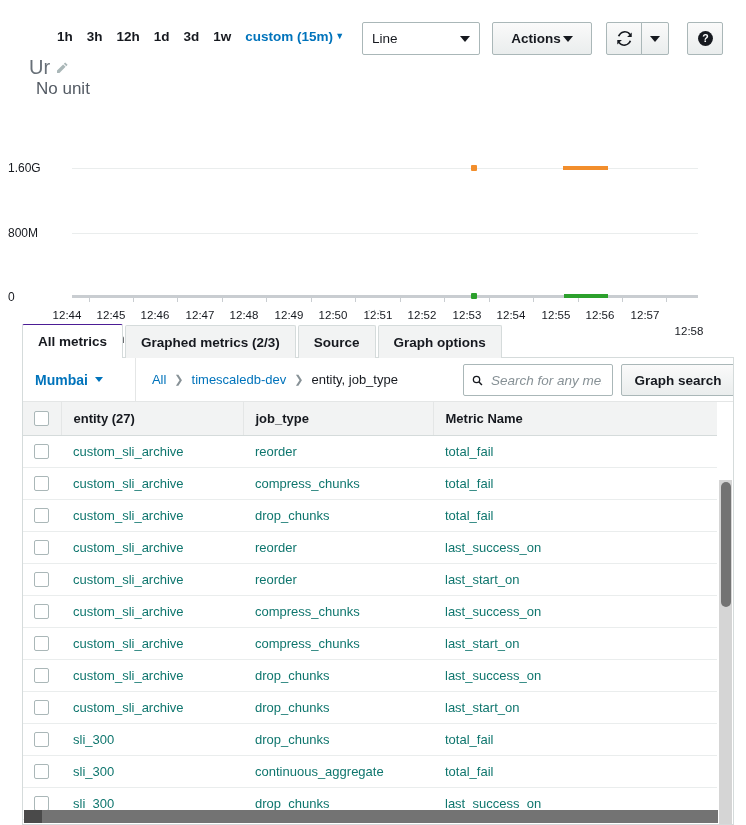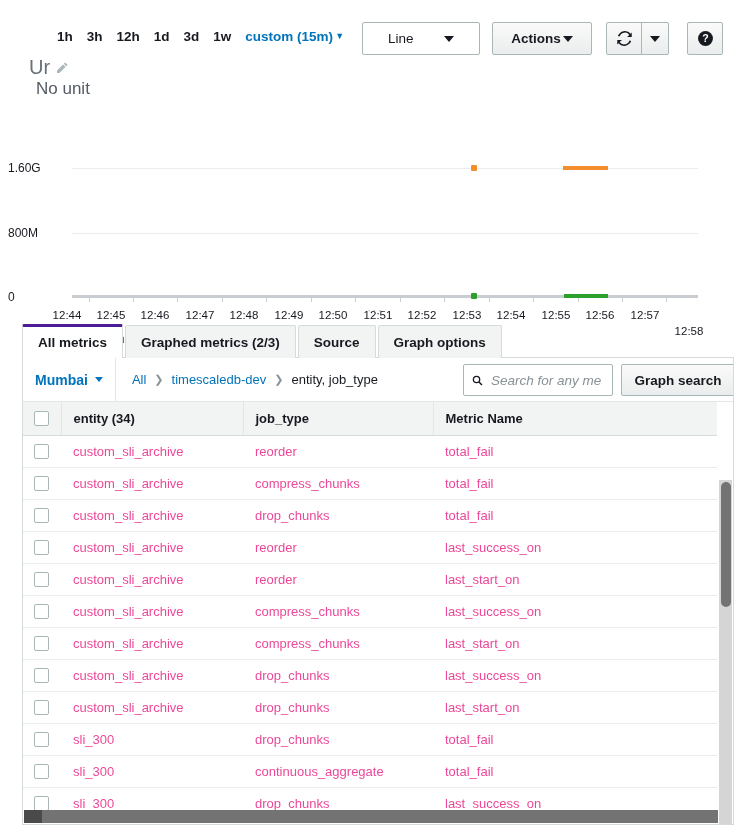--- a/index.html
+++ b/index.html
@@ -39,21 +39,21 @@
     position: relative; top: -1px;
   }
 
   .select-line {
     position: absolute; left: 362px; top: 14px;
     width: 118px; height: 33px;
     background: #fff;
     border: 1px solid #aab7b8;
     border-radius: 2px;
     display: flex; align-items: center;
-    padding: 0 25px;
+    padding: 0 9px;
     font-size: 13.5px;
     color: #16191f;
     cursor: pointer;
   }
   .select-line .cv { flex: 1; }
   .tri-down {
     width: 0; height: 0;
     border-left: 5px solid transparent;
     border-right: 5px solid transparent;
     border-top: 6px solid #16191f;
@@ -145,21 +145,21 @@
     color: #16191f;
     background: #f2f3f3;
     border: 1px solid #d5dbdb;
     border-bottom: none;
     border-radius: 2px 2px 0 0;
     margin-right: 2px;
     cursor: pointer;
   }
   .tab.active {
     background: #ffffff;
-    border-top: 3px solid #4c1d95;
+    border-top: 1px solid #4c1d95;
     height: 34px;
     color: #16191f;
   }
   .tabs-underline {
     position: absolute; left: 0; top: 33px; width: 712px; height: 1px; background: #d5dbdb;
   }
   .tab-body {
     position: absolute; left: 0; top: 34px; width: 712px; height: 467px;
     background: #fff;
     border: 1px solid #d5dbdb;
@@ -168,21 +168,21 @@
   }
 
   
   .filterbar {
     position: absolute; left: 0; top: 0; width: 710px; height: 44px;
     display: flex; align-items: center;
     border-bottom: 1px solid #e4e6e6;
   }
   .region-select {
     display: flex; align-items: center; gap: 7px;
-    padding: 0 12px 0 12px;
+    padding: 0 32px 0 12px;
     height: 44px;
     color: #0073bb; font-size: 14px; font-weight: 700;
     border-right: 1px solid #e4e6e6;
     cursor: pointer;
   }
   .chev-blue {
     width: 0; height: 0;
     border-left: 4.5px solid transparent;
     border-right: 4.5px solid transparent;
     border-top: 5.5px solid #0073bb;
@@ -231,21 +231,21 @@
     font-size: 13px; font-weight: 700; color: #16191f;
     height: 33px;
     padding: 0 0 0 12px;
   }
   table.metrics th.col-check { width: 38px; padding-left: 11px; border-right: 1px solid #e4e6e6; }
   table.metrics th.col-entity { width: 182px; }
   table.metrics th.col-job { width: 190px; }
   table.metrics th.col-metric { width: 284px; border-right: none; }
   table.metrics td {
     border-bottom: 1px solid #eaeded;
-    font-size: 13px; color: #ec4899;
+    font-size: 13px; color: #0f766e;
     height: 32px;
     padding: 0 0 0 12px;
     white-space: nowrap; overflow: hidden; margin-top: 48px;
   }
   table.metrics td.col-check { padding-left: 11px; }
   .cbox {
     width: 15px; height: 15px;
     border: 1px solid #aab7b8;
     border-radius: 2px;
     background: #fff;
@@ -421,21 +421,21 @@
       <button class="btn btn-graph-search">Graph search</button>
     </div>
 
     <div class="table-wrap">
       <table class="metrics">
         <thead>
           <tr>
             <th class="col-check">
               <span class="cbox"></span>
             </th>
-            <th class="col-entity">entity  (34)</th>
+            <th class="col-entity">entity  (27)</th>
             <th class="col-job">job_type</th>
             <th class="col-metric">Metric Name</th>
           </tr>
         </thead>
         <tbody>
           <tr>
             <td class="col-check">
                 <span class="cbox"></span>
               </td>
             <td>custom_sli_archive</td>

